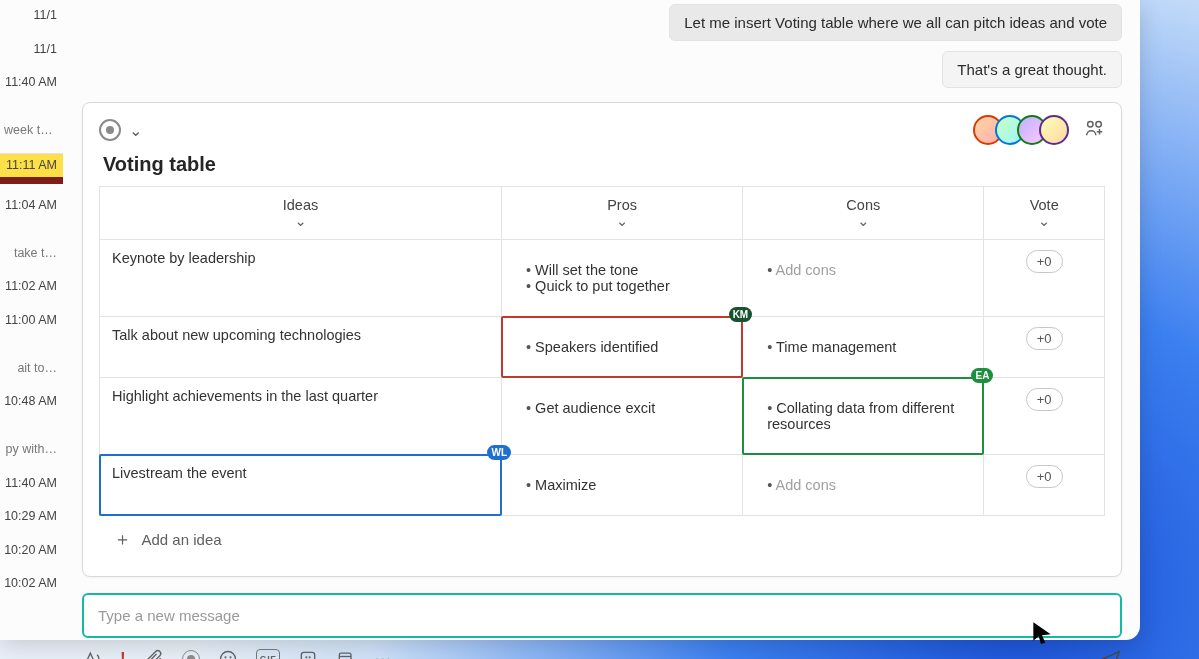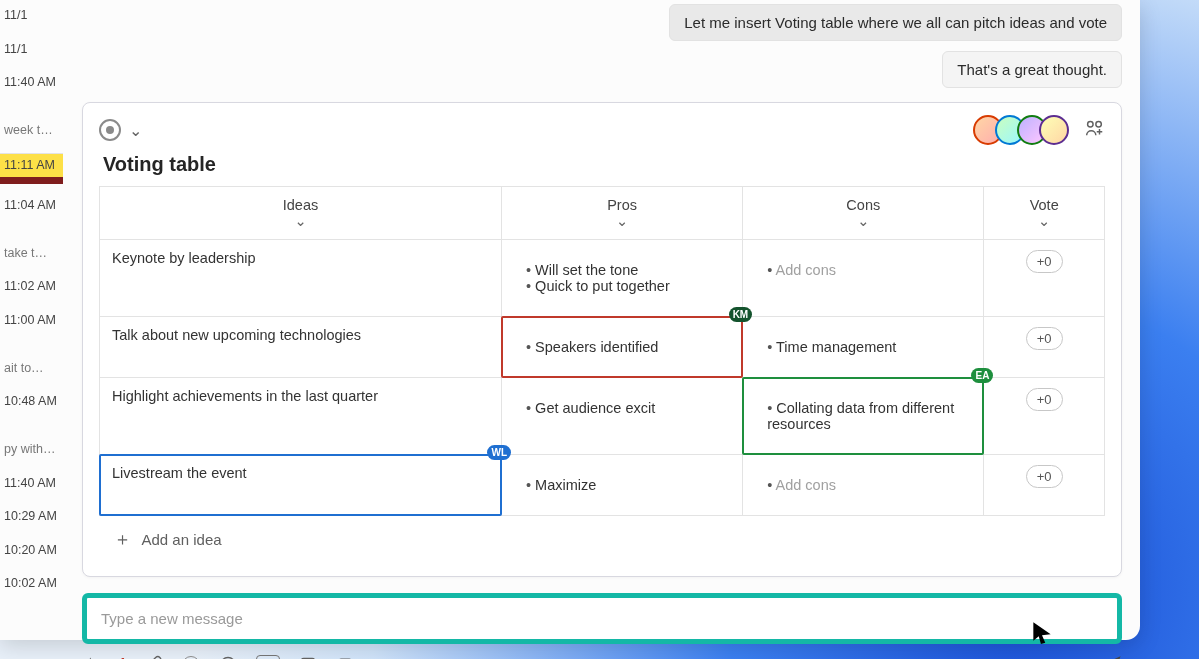--- a/index.html
+++ b/index.html
@@ -23,21 +23,21 @@
     padding-top: 4px;
     font-size: 12.5px;
     color: #444;
     flex-shrink: 0;
     border-right: 1px solid rgba(0,0,0,0);
   }
   .side-item {
     padding: 4px 6px 4px 4px;
     line-height: 1.25;
     margin-bottom: 10px;
-    text-align: left;
+    text-align: right;
     cursor: pointer;
   }
   .side-item.selected {
     background: #fde047;
     border-top: 1px solid #e3e3e3;
     border-bottom: 7px solid #7f1d1d;
   }
   .side-sub { color: #777; white-space: nowrap; overflow: hidden; text-overflow: ellipsis; max-width: 58px; display: block; margin-top: 32px; }
 
   .main {
@@ -158,21 +158,21 @@
   }
   .plus { font-size:18px; line-height:1; }
 
   
   .compose {
     margin-top: auto;
     padding-top: 16px;
   }
   .compose-input {
     width:100%;
-    border:5px solid #14b8a6;
+    border:2px solid #14b8a6;
     border-radius:6px;
     padding:12px 14px;
     font-size:15px;
     color:#333;
     background:#fff;
   }
   .compose-input::placeholder { color:#9a9a9a; }
   .toolbar {
     display:flex; align-items:center; gap:18px;
     margin-top:10px;

